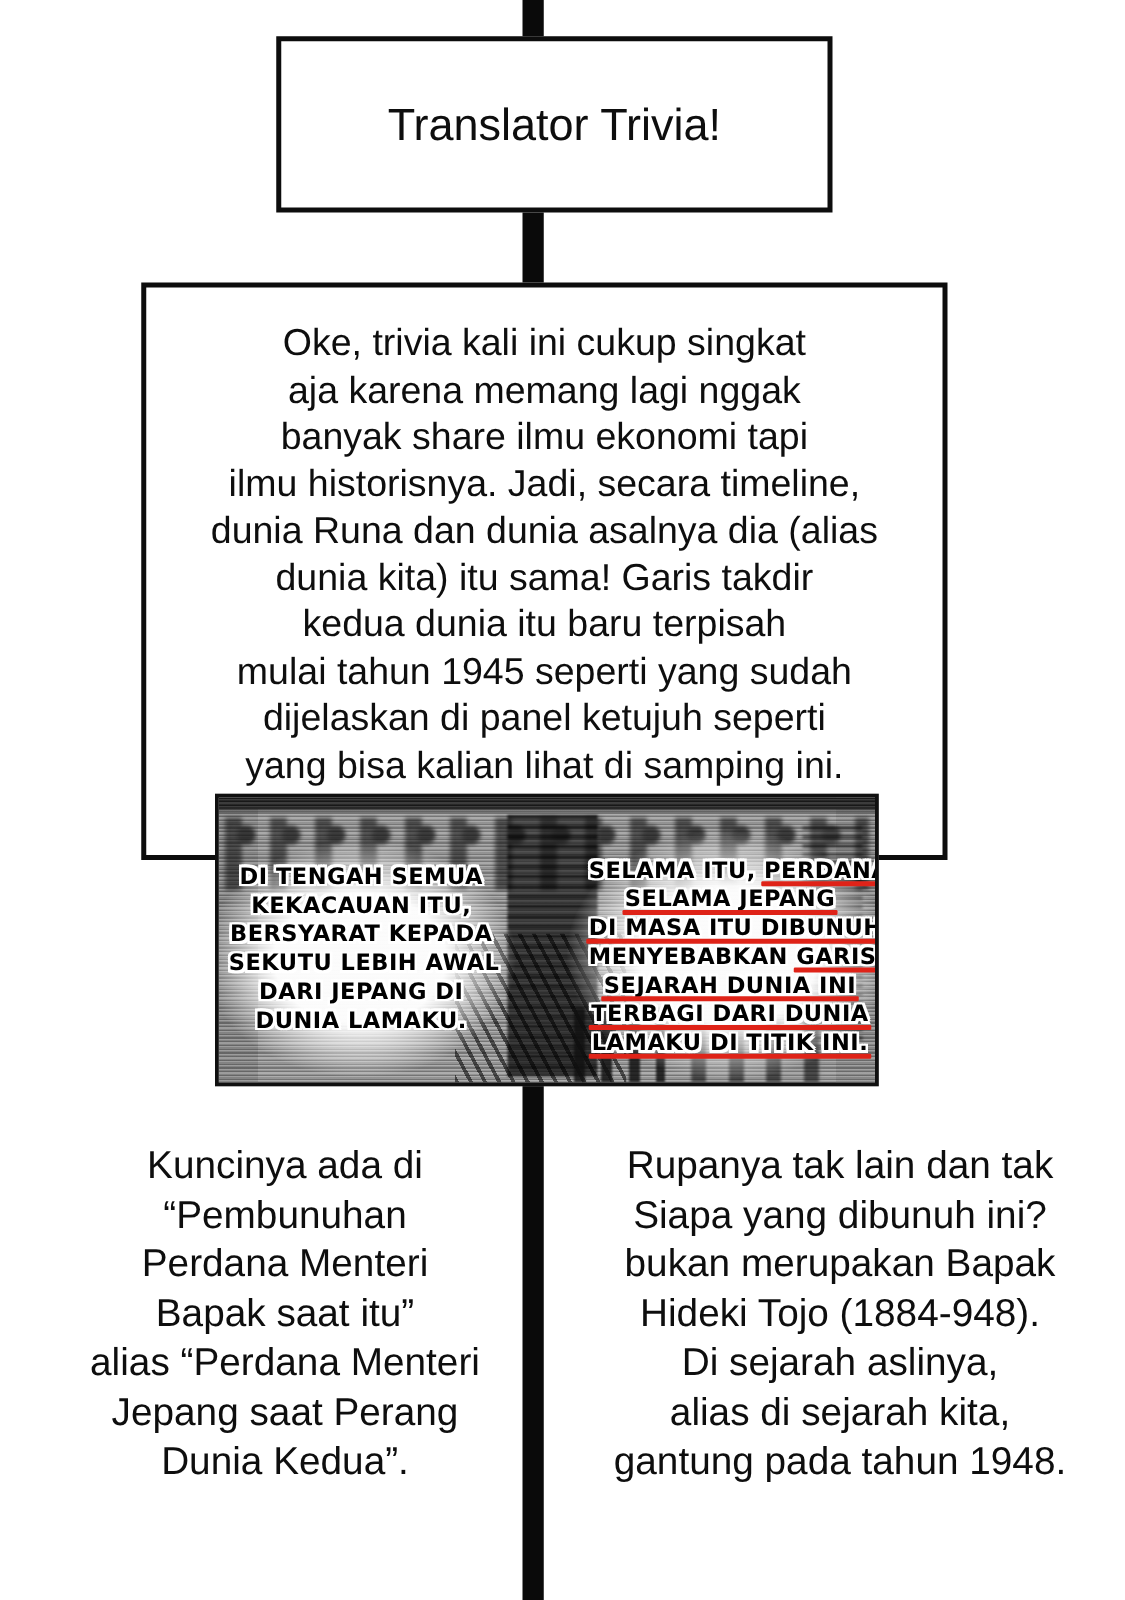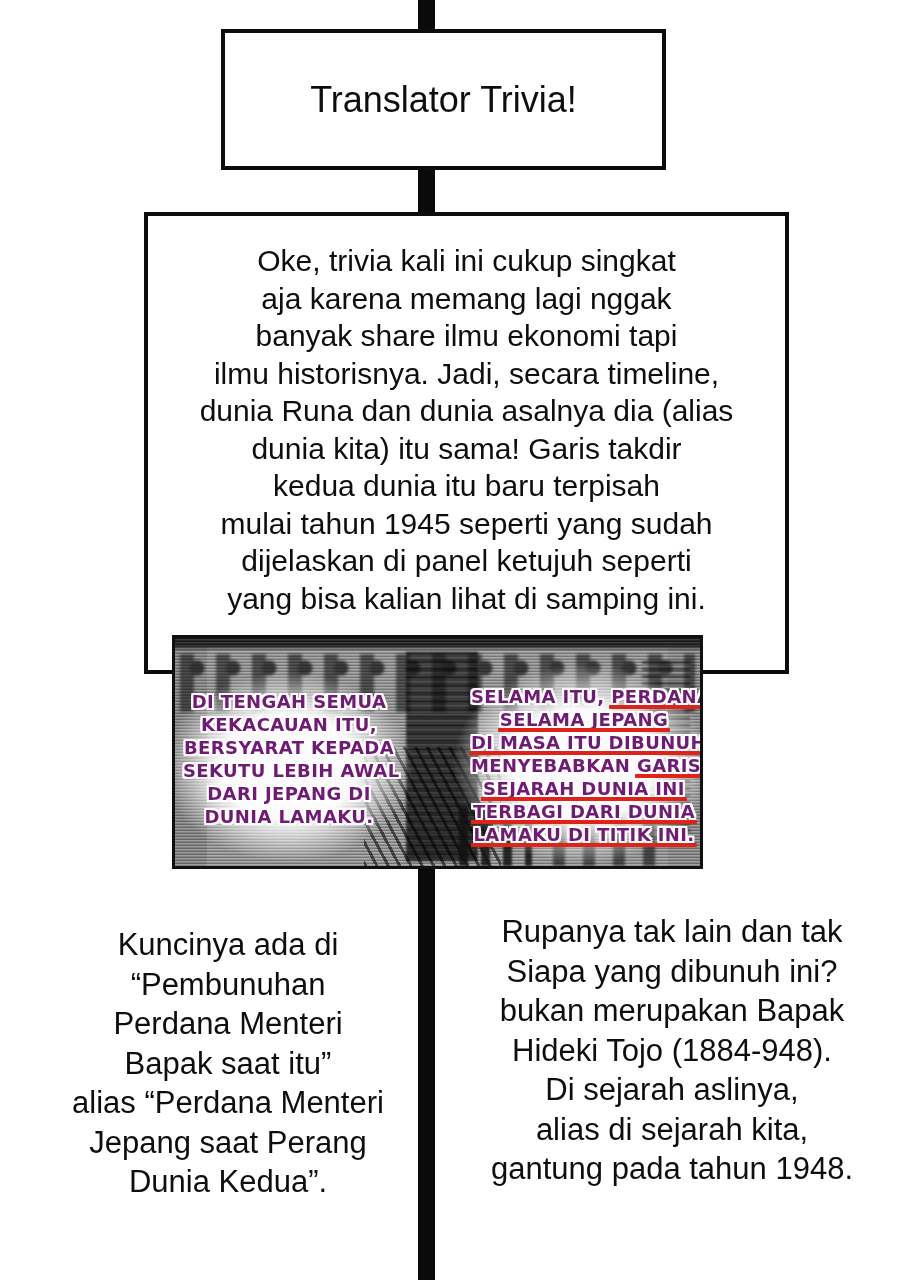--- a/index.html
+++ b/index.html
@@ -13,23 +13,23 @@
   
   .title-box{
     position:absolute;left:221px;top:29px;width:445px;height:141px;
     background:#ffffff;border:4px solid #0d0d0d;box-sizing:border-box;z-index:2;
     display:flex;align-items:center;justify-content:center;
   }
   .title-box .title{font-size:36px;font-weight:500;letter-spacing:0px;white-space:nowrap;}
 
   
   .intro-box{
-    position:absolute;left:113px;top:212px;width:645px;height:462px;
+    position:absolute;left:113px;top:226px;width:645px;height:462px;
     background:#ffffff;border:4px solid #0d0d0d;box-sizing:border-box;z-index:1;
-    padding-top:26px;text-align:center;margin-left:31px;
+    padding-top:26px;text-align:center;
   }
   .intro-box .line{font-size:30px;font-weight:500;line-height:37.5px;white-space:nowrap;}
 
   
   .panel{
     position:absolute;left:172px;top:635px;width:531px;height:234px;
     border:3px solid #101010;box-sizing:border-box;background:#a0a0a0;z-index:3;overflow:hidden;
   }
   .art{position:absolute;pointer-events:none;}
   .art-scanlines{
@@ -73,41 +73,41 @@
     right:8%;bottom:0;width:20%;height:22%;
     background:repeating-linear-gradient(90deg, rgba(20,20,20,0.8) 0 12px, rgba(140,140,140,0.2) 12px 30px);
     filter:blur(1.4px);opacity:.8;
   }
   .glow{border-radius:50%;background:radial-gradient(ellipse closest-side, rgba(255,255,255,0.97) 0 55%, rgba(255,255,255,0) 100%);}
   .glow-left{left:-12px;top:34px;width:250px;height:190px;}
   .glow-right{left:278px;top:26px;width:260px;height:200px;}
 
   
   .bubble{position:absolute;text-align:center;z-index:5;
-    font-family:"DejaVu Sans",sans-serif;font-weight:bold;color:#701a75;
+    font-family:"DejaVu Sans",sans-serif;font-weight:bold;color:#000000;
   }
   .bubble .line{
     font-size:18px;line-height:23px;letter-spacing:.4px;white-space:nowrap;
     text-shadow:
       -2px 0 0 #fff, 2px 0 0 #fff, 0 -2px 0 #fff, 0 2px 0 #fff,
       -2px -2px 0 #fff, 2px -2px 0 #fff, -2px 2px 0 #fff, 2px 2px 0 #fff,
       -1px -1px 0 #fff, 1px -1px 0 #fff, -1px 1px 0 #fff, 1px 1px 0 #fff;
   }
   .bubble-left{left:8px;top:52px;width:212px;}
   .bubble-right{left:296px;top:47px;width:226px;}
   .bubble .useg{position:relative;}
   .bubble .useg::after{
     content:"";position:absolute;left:-2px;right:-2px;bottom:-2px;height:4px;
     background:var(--red,#df2318);border-radius:1px;
   }
 
   
   .col{position:absolute;top:912px;text-align:center;z-index:1;}
   .col .line{font-size:31px;font-weight:500;line-height:39.5px;white-space:nowrap;}
-  .col-left{left:18px;width:420px;margin-top:13px;}
+  .col-left{left:18px;width:420px;}
   .col-right{left:452px;width:440px;}
 </style>
 </head>
 <body>
 
 <div class="vbar"></div>
 
 <div class="title-box">
   <div class="title">Translator Trivia!</div>
 </div>

